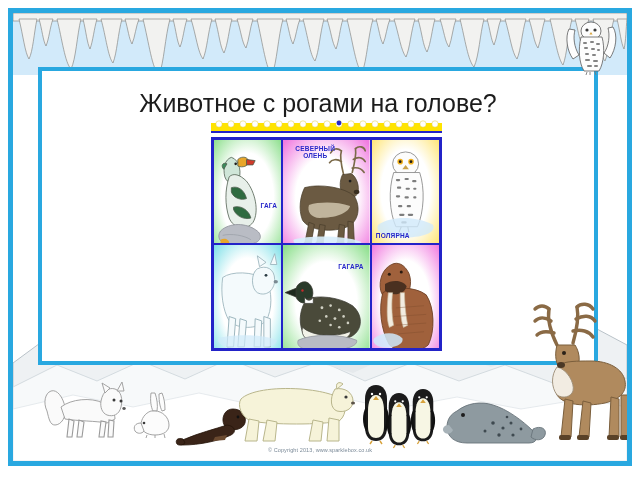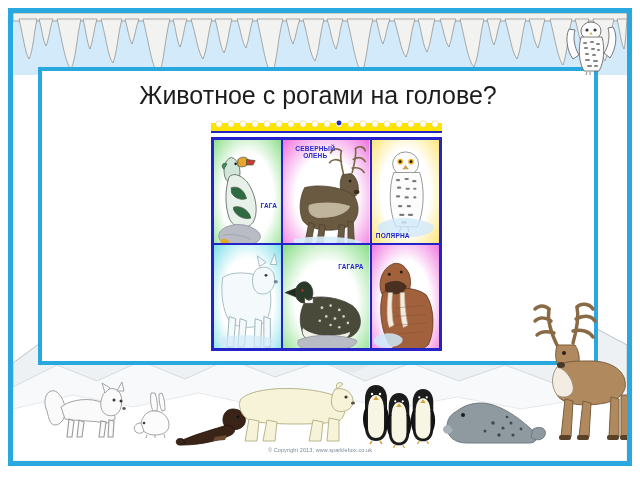--- a/index.html
+++ b/index.html
@@ -77,21 +77,21 @@
     top: 54px;
     width: 560px;
     height: 298px;
     box-sizing: border-box;
     border: 4px solid var(--frameblue, #29a8e0);
     background: #ffffff;
     z-index: 4;
   }
 
   #title {
-    margin: 4px;
+    margin: 12px;
     padding-top: 6px;
     text-align: center;
     font-size: 25px;
     font-weight: 400;
     color: #1c1c1c;
     letter-spacing: 0px;
     white-space: nowrap;
     line-height: 1.15;
   }
 

